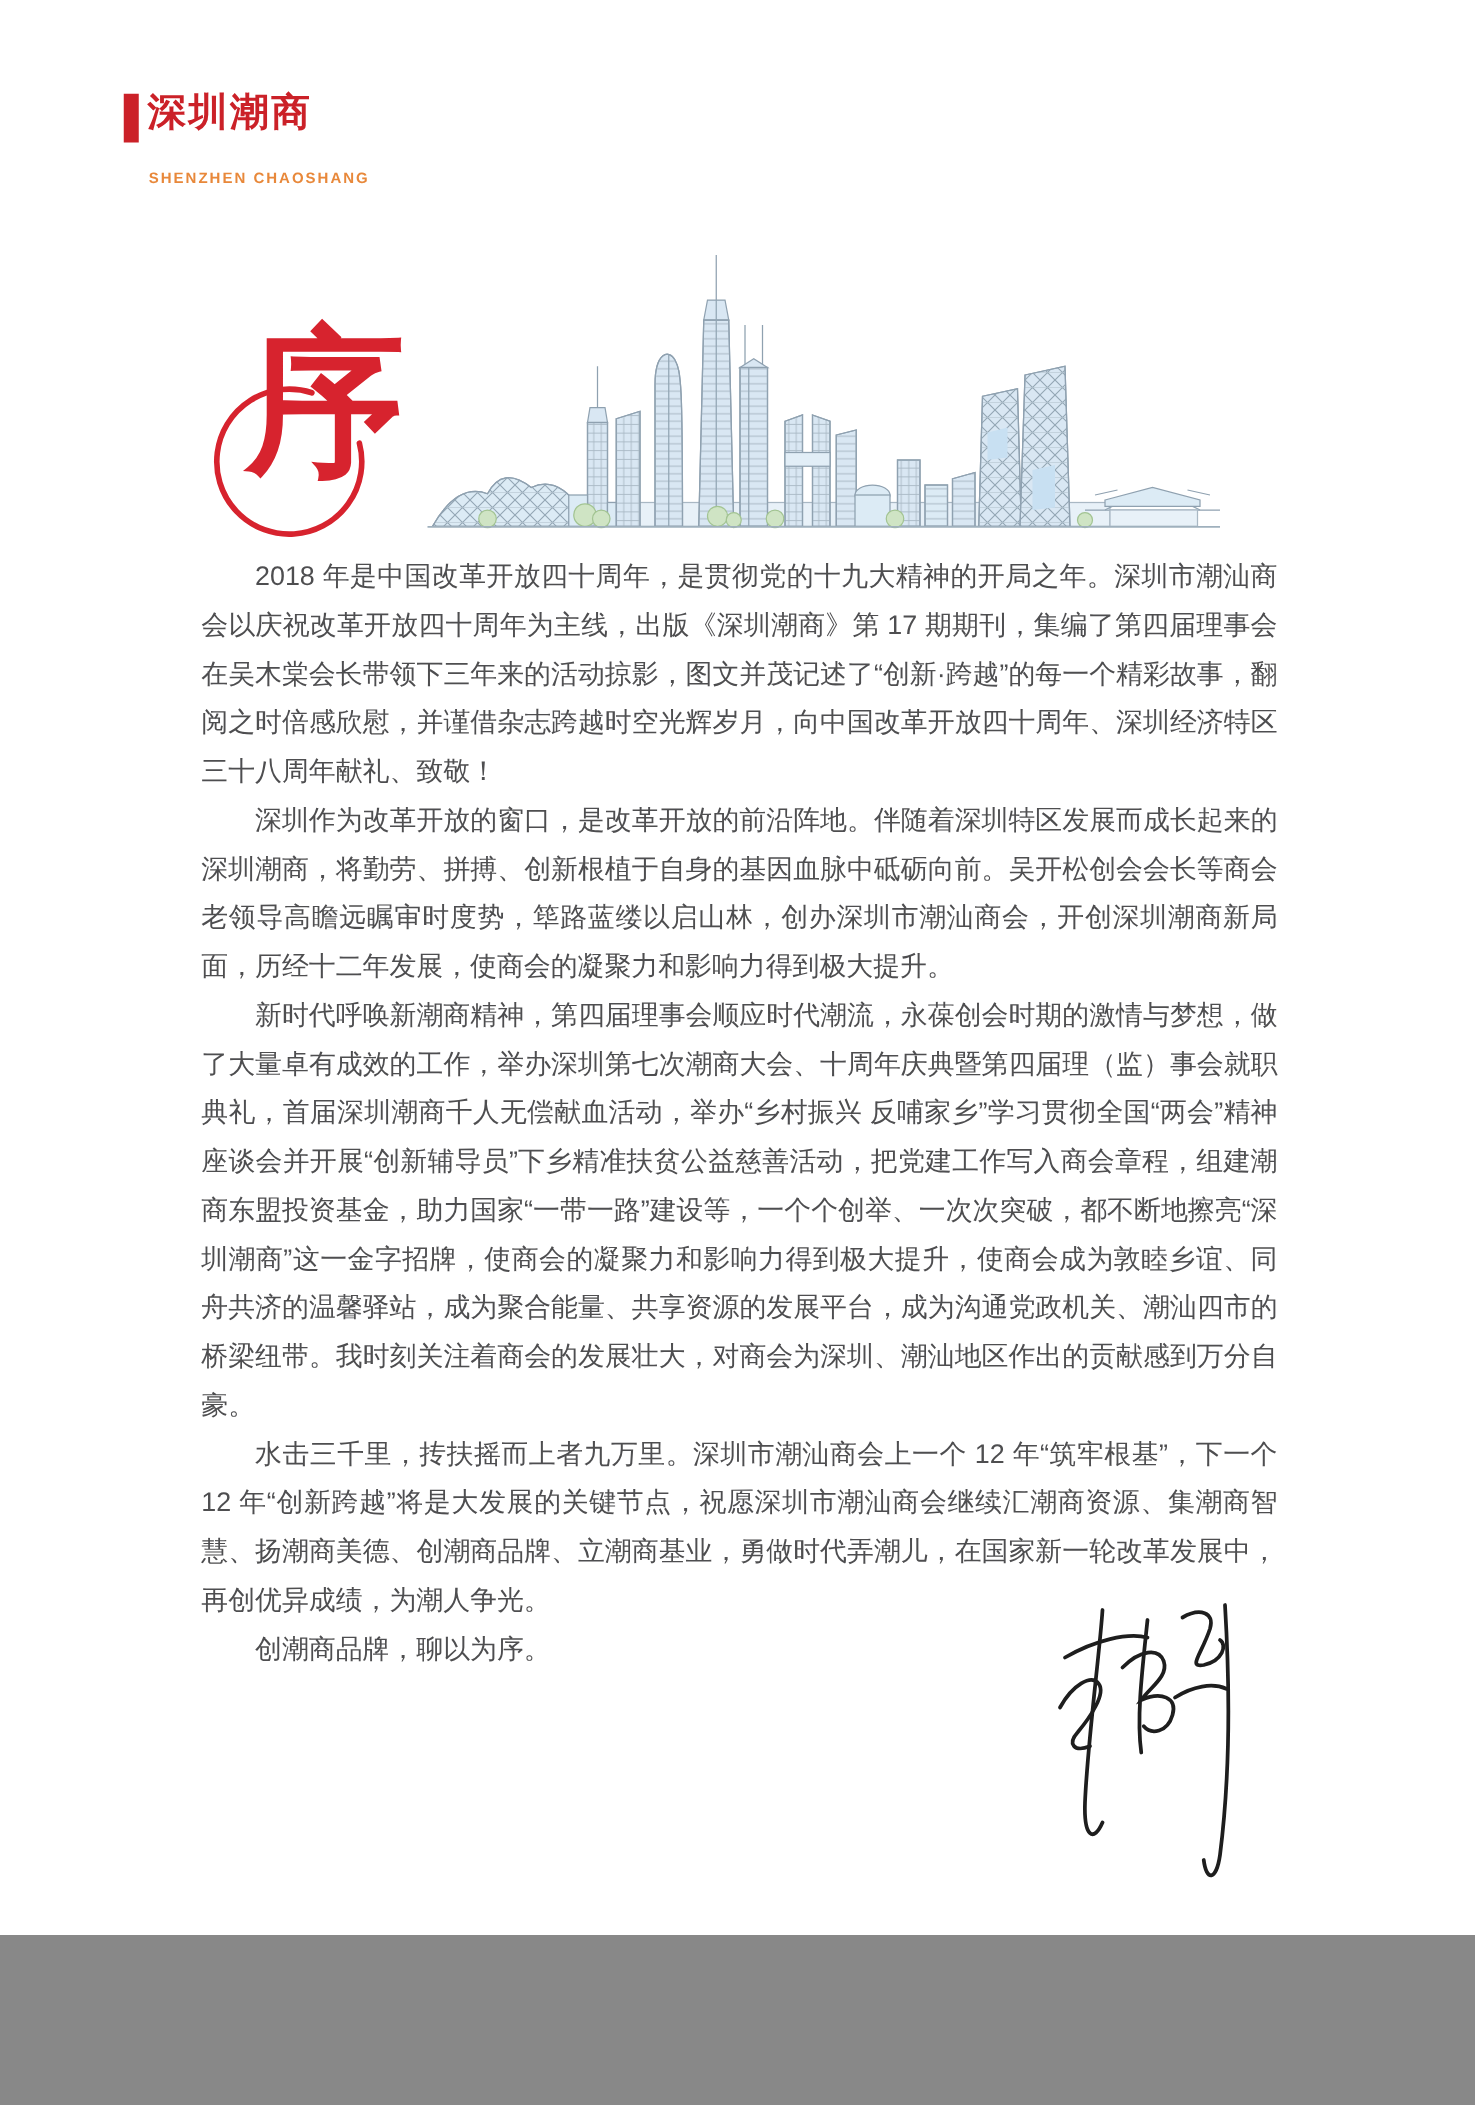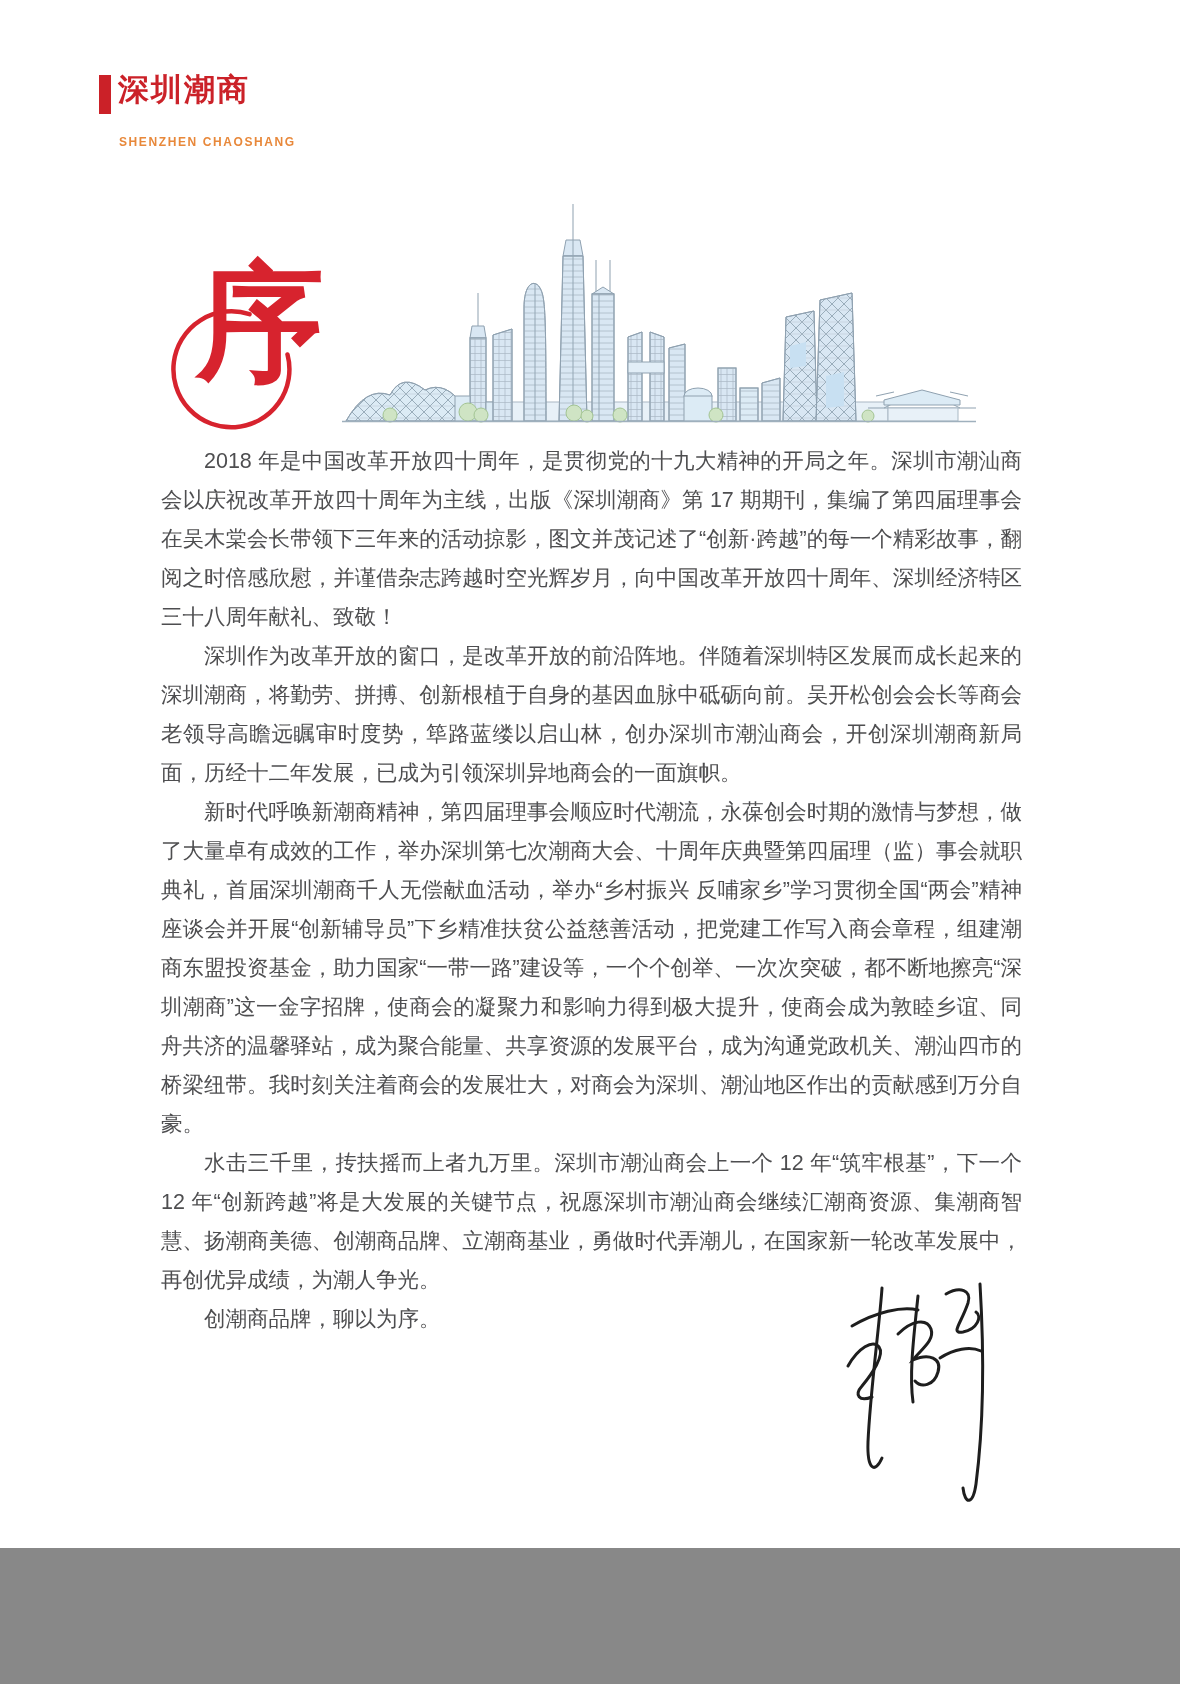--- a/index.html
+++ b/index.html
@@ -150,21 +150,21 @@
         <circle cx="62" cy="219" r="7"></circle>
           <circle cx="540" cy="220" r="6"></circle>
       </g>
 
       <path d="M14,225.5 H648" stroke="#9fb0bd" stroke-width="1.5"></path>
     </g>
   </svg>
 
   <div class="body-text">
     <p>2018 年是中国改革开放四十周年，是贯彻党的十九大精神的开局之年。深圳市潮汕商会以庆祝改革开放四十周年为主线，出版《深圳潮商》第 17 期期刊，集编了第四届理事会在吴木棠会长带领下三年来的活动掠影，图文并茂记述了“创新·跨越”的每一个精彩故事，翻阅之时倍感欣慰，并谨借杂志跨越时空光辉岁月，向中国改革开放四十周年、深圳经济特区三十八周年献礼、致敬！</p>
-    <p>深圳作为改革开放的窗口，是改革开放的前沿阵地。伴随着深圳特区发展而成长起来的深圳潮商，将勤劳、拼搏、创新根植于自身的基因血脉中砥砺向前。吴开松创会会长等商会老领导高瞻远瞩审时度势，筚路蓝缕以启山林，创办深圳市潮汕商会，开创深圳潮商新局面，历经十二年发展，已成为引领深圳异地商会的一面旗帜。</p>
+    <p>深圳作为改革开放的窗口，是改革开放的前沿阵地。伴随着深圳特区发展而成长起来的深圳潮商，将勤劳、拼搏、创新根植于自身的基因血脉中砥砺向前。吴开松创会会长等商会老领导高瞻远瞩审时度势，筚路蓝缕以启山林，创办深圳市潮汕商会，开创深圳潮商新局面，历经十二年发展，使商会的凝聚力和影响力得到极大提升。</p>
     <p>新时代呼唤新潮商精神，第四届理事会顺应时代潮流，永葆创会时期的激情与梦想，做了大量卓有成效的工作，举办深圳第七次潮商大会、十周年庆典暨第四届理（监）事会就职典礼，首届深圳潮商千人无偿献血活动，举办“乡村振兴 反哺家乡”学习贯彻全国“两会”精神座谈会并开展“创新辅导员”下乡精准扶贫公益慈善活动，把党建工作写入商会章程，组建潮商东盟投资基金，助力国家“一带一路”建设等，一个个创举、一次次突破，都不断地擦亮“深圳潮商”这一金字招牌，使商会的凝聚力和影响力得到极大提升，使商会成为敦睦乡谊、同舟共济的温馨驿站，成为聚合能量、共享资源的发展平台，成为沟通党政机关、潮汕四市的桥梁纽带。我时刻关注着商会的发展壮大，对商会为深圳、潮汕地区作出的贡献感到万分自豪。</p>
     <p>水击三千里，抟扶摇而上者九万里。深圳市潮汕商会上一个 12 年“筑牢根基”，下一个 12 年“创新跨越”将是大发展的关键节点，祝愿深圳市潮汕商会继续汇潮商资源、集潮商智慧、扬潮商美德、创潮商品牌、立潮商基业，勇做时代弄潮儿，在国家新一轮改革发展中，再创优异成绩，为潮人争光。</p>
     <p>创潮商品牌，聊以为序。</p>
   </div>
 
 
   <svg class="sig-script" width="175" height="245" viewBox="0 0 175 245">
     <g fill="none" stroke="#1e1e1e" stroke-width="3" stroke-linecap="round">
       <path d="M24,54 C48,40 74,34 90,38"></path>
       <path d="M54,16 C52,48 42,122 40,170 C39,198 47,202 54,186"></path>

